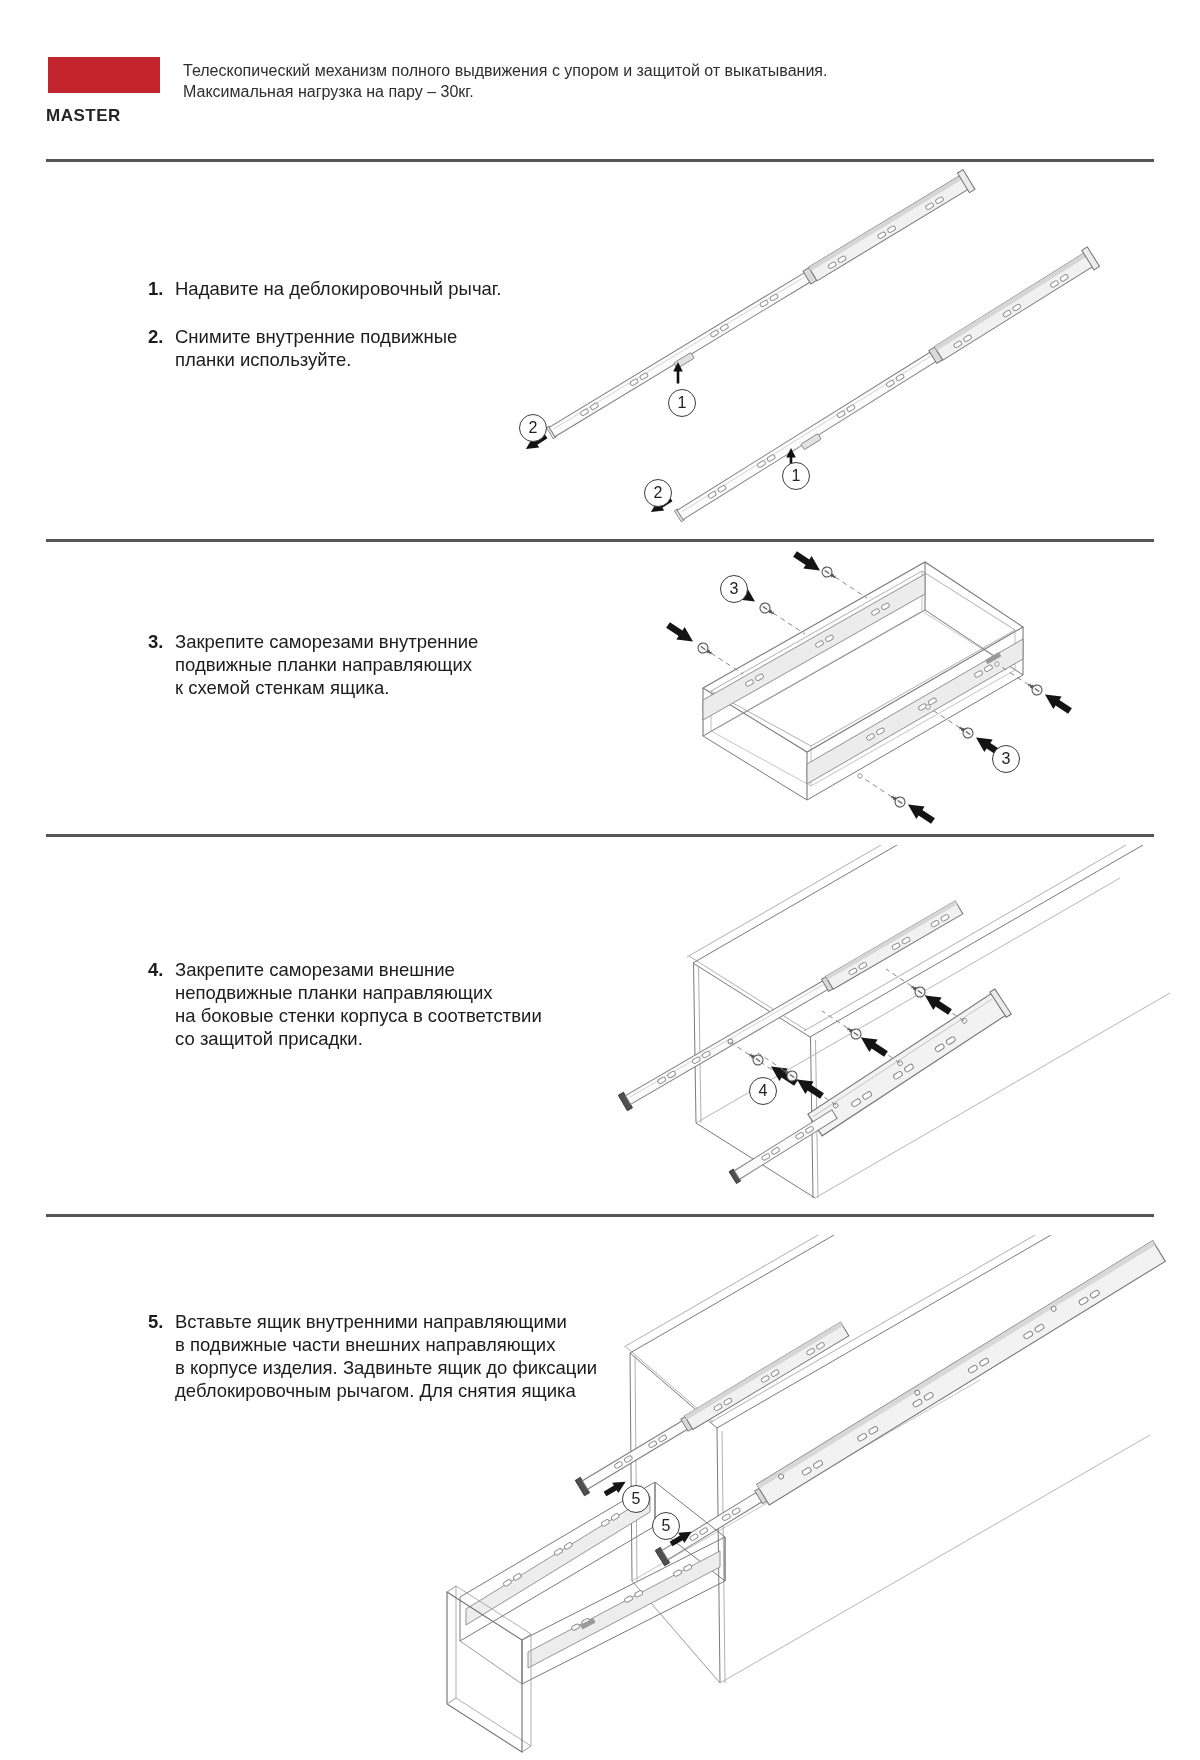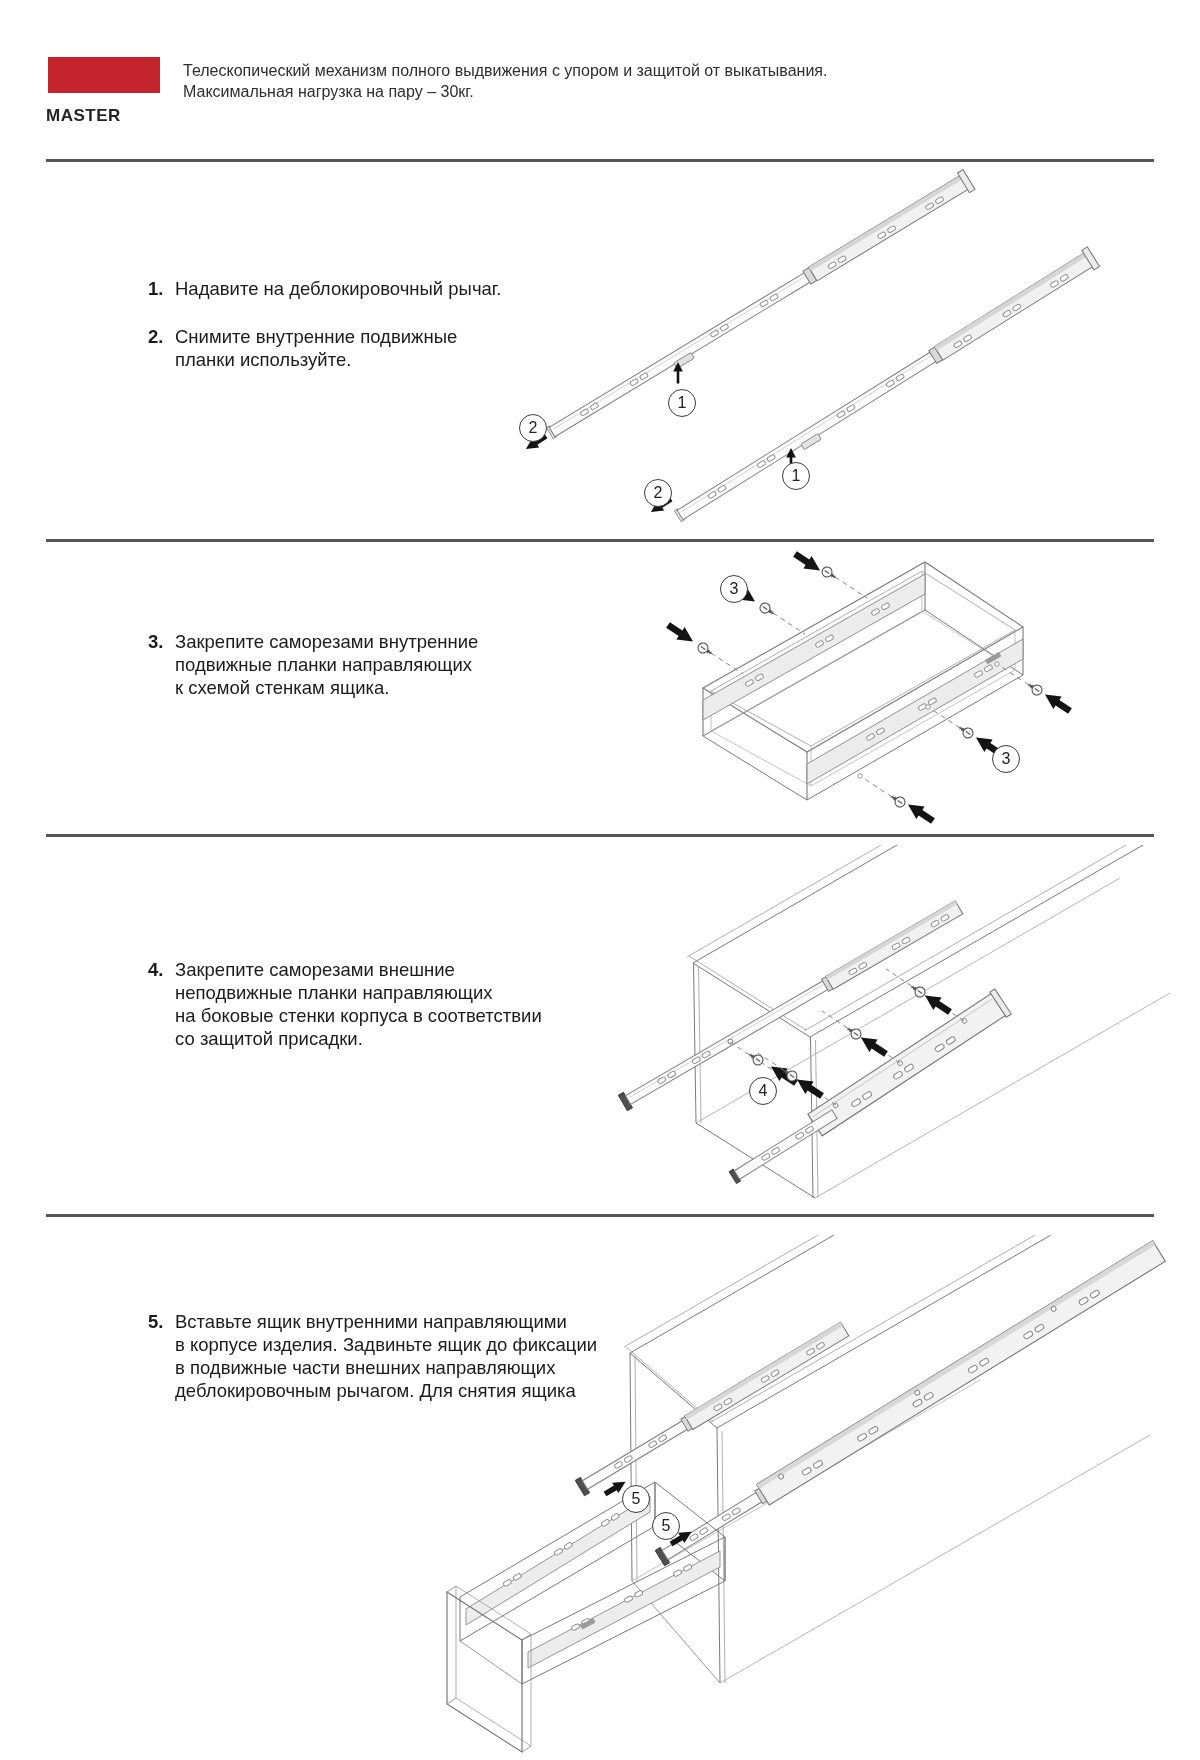--- a/index.html
+++ b/index.html
@@ -105,22 +105,22 @@
       <div>Закрепите саморезами внешние</div>
       <div>неподвижные планки направляющих</div>
       <div>на боковые стенки корпуса в соответствии</div>
       <div>со защитой присадки.</div>
     </span>
   </div>
   <div class="step" style="left:148px;top:1310px">
     <span class="step-num">5.</span>
     <span>
       <div>Вставьте ящик внутренними направляющими</div>
+      <div>в подвижные части внешних направляющих</div>
       <div>в корпусе изделия. Задвиньте ящик до фиксации</div>
-      <div>в подвижные части внешних направляющих</div>
       <div>деблокировочным рычагом. Для снятия ящика</div>
     </span>
   </div>
 
   <svg class="illus" style="left:430px;top:160px" width="740" height="380" viewBox="0 0 740 380">
     <use href="#slide1" transform="translate(122,272) rotate(-31.2)"></use>
     <use href="#slide1" transform="translate(250,355) rotate(-32)"></use>
     <use href="#upArrow" transform="translate(248,202)"></use>
     <use href="#upArrow" transform="translate(361,288)"></use>
     <use href="#fatArrow" transform="translate(116,276) rotate(147) scale(0.8)"></use>

